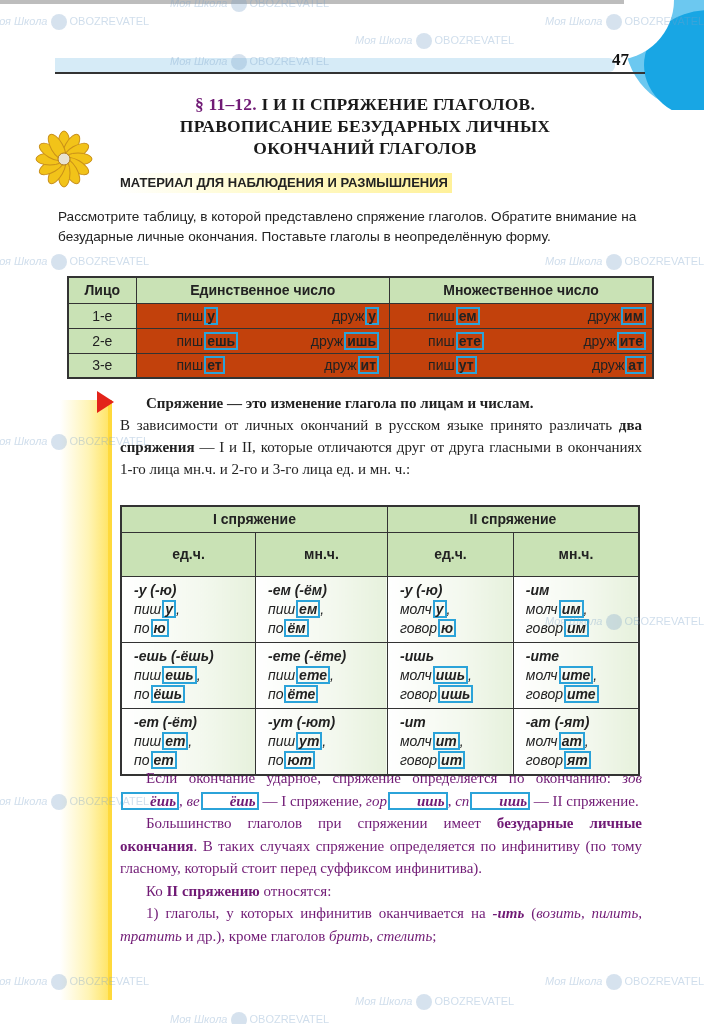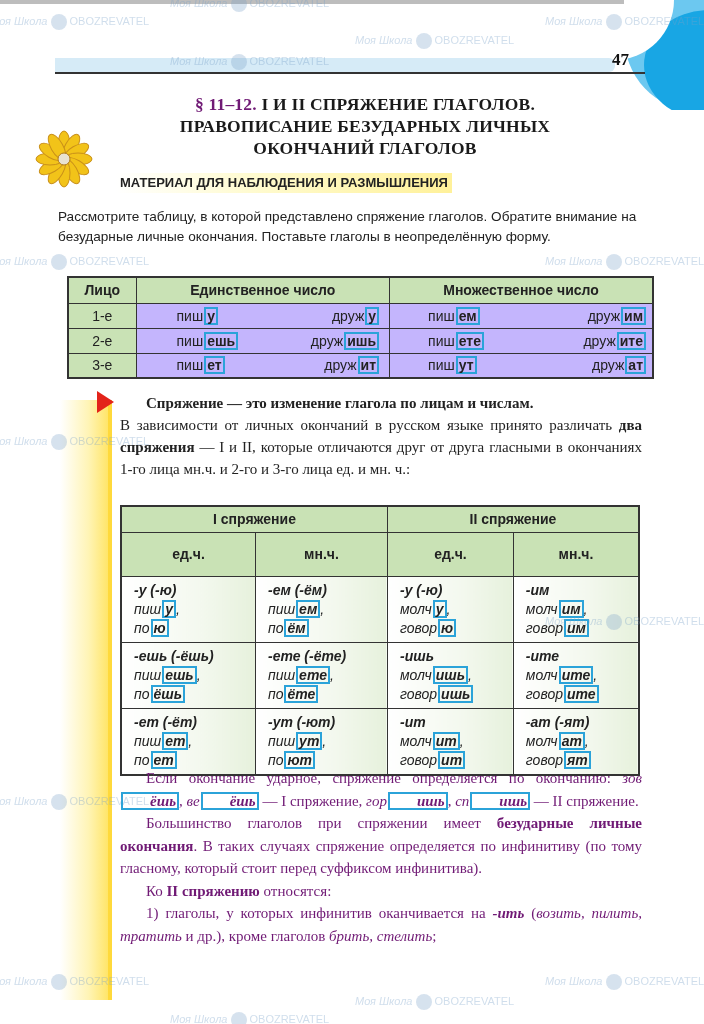--- a/index.html
+++ b/index.html
@@ -22,21 +22,21 @@
 
   .flower { position: absolute; left: 30px; top: 128px; width: 68px; height: 62px; }
 
   .obs-heading { position: absolute; left: 116px; top: 173px; height: 20px; padding: 0 4px; background: linear-gradient(90deg, #fff 0%, #fffbd0 40%, #fff19a 100%); font-family: "Liberation Sans", sans-serif; font-weight: bold; font-size: 13px; line-height: 20px; color: #222; }
 
   .intro { position: absolute; left: 58px; top: 207px; width: 590px; font-family: "Liberation Sans", sans-serif; font-size: 13.6px; line-height: 19.5px; color: #222; }
 
   table { border-collapse: collapse; }
   .t1 { position: absolute; left: 55px; top: 276px; width: 587px; font-family: "Liberation Sans", sans-serif; font-size: 14px; border: 2px solid #333; margin-left: 12px; }
   .t1 th { background: #c9e2b5; font-weight: bold; height: 26px; border: 1.5px solid #333; color: #222; }
-  .t1 td { height: 25px; border: 1.5px solid #333; background: #c4b5fd; }
+  .t1 td { height: 25px; border: 1.5px solid #333; background: #c2410c; }
   .t1 td.face { background: #c9e2b5; text-align: center; width: 68px; }
   .t1 .cell { display: flex; justify-content: space-between; padding: 0 10px 0 40px; }
   .t1 .cell2 { display: flex; justify-content: space-between; padding: 0 6px 0 38px; gap: 24px; }
 
   .end { display: inline-block; border: 2px solid #2ba3d9; padding: 0 1px; line-height: 14px; font-weight: bold; margin-left: 1px; }
 
   .side-strip { position: absolute; left: 60px; top: 400px; width: 52px; height: 600px; background: linear-gradient(90deg, rgba(255,255,255,0) 0%, #fff4b5 55%, #ffe25a 100%); }
   .side-strip::after { content: ""; position: absolute; right: 0; top: 0; width: 4px; height: 100%; background: #ffd93b; }
   .arrow { position: absolute; left: 97px; top: 391px; width: 0; height: 0; border-top: 11px solid transparent; border-bottom: 11px solid transparent; border-left: 17px solid #e3231a; }
 

